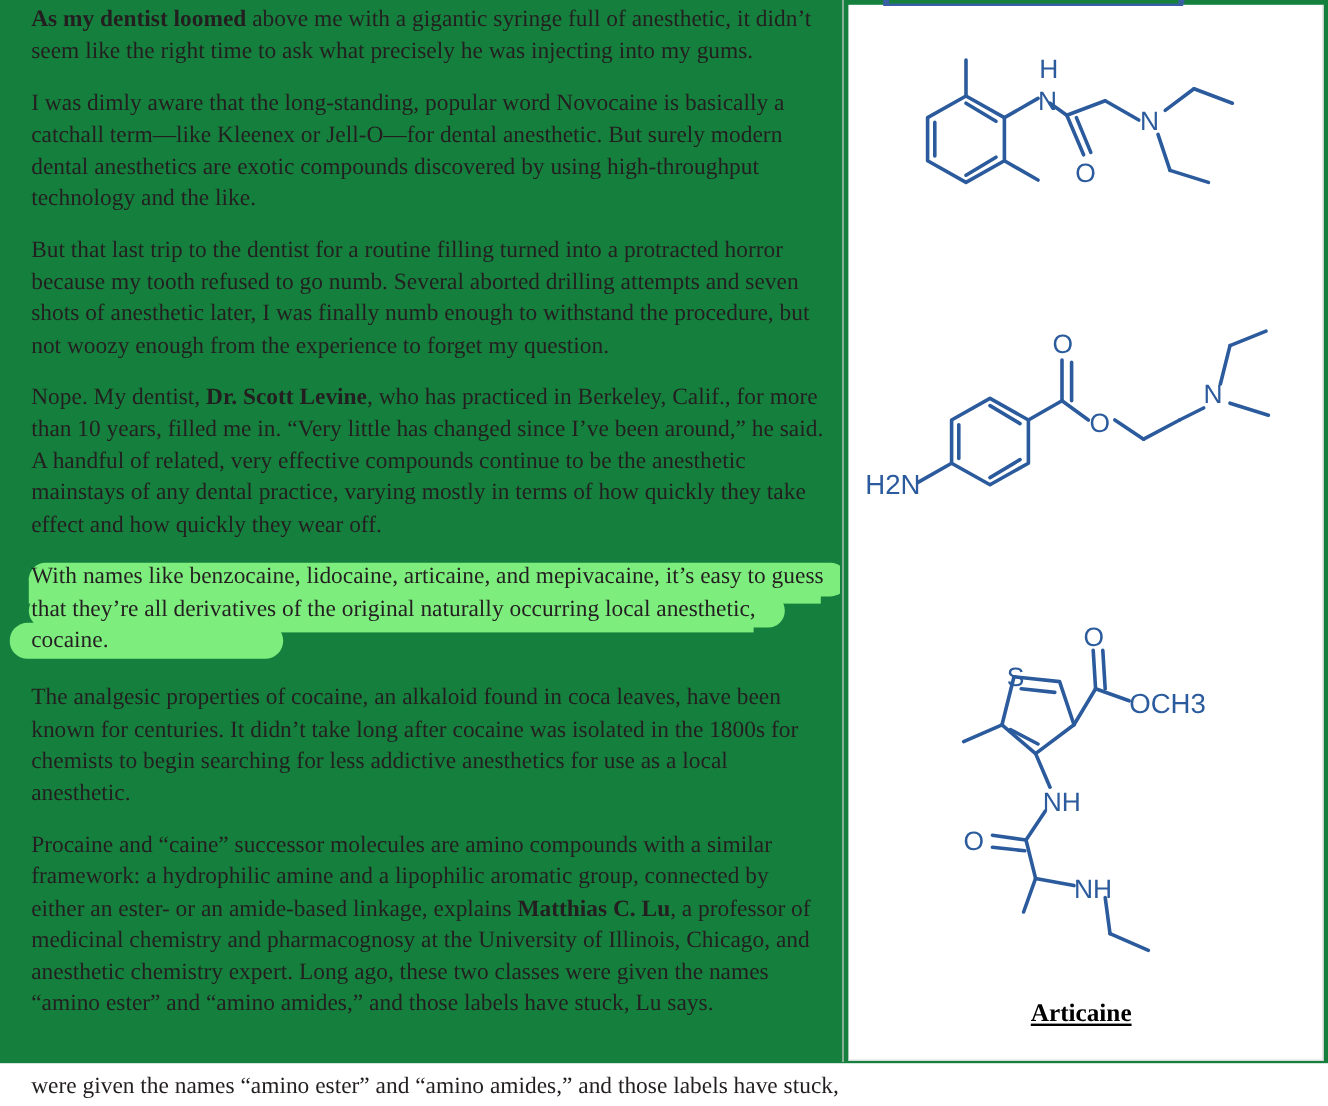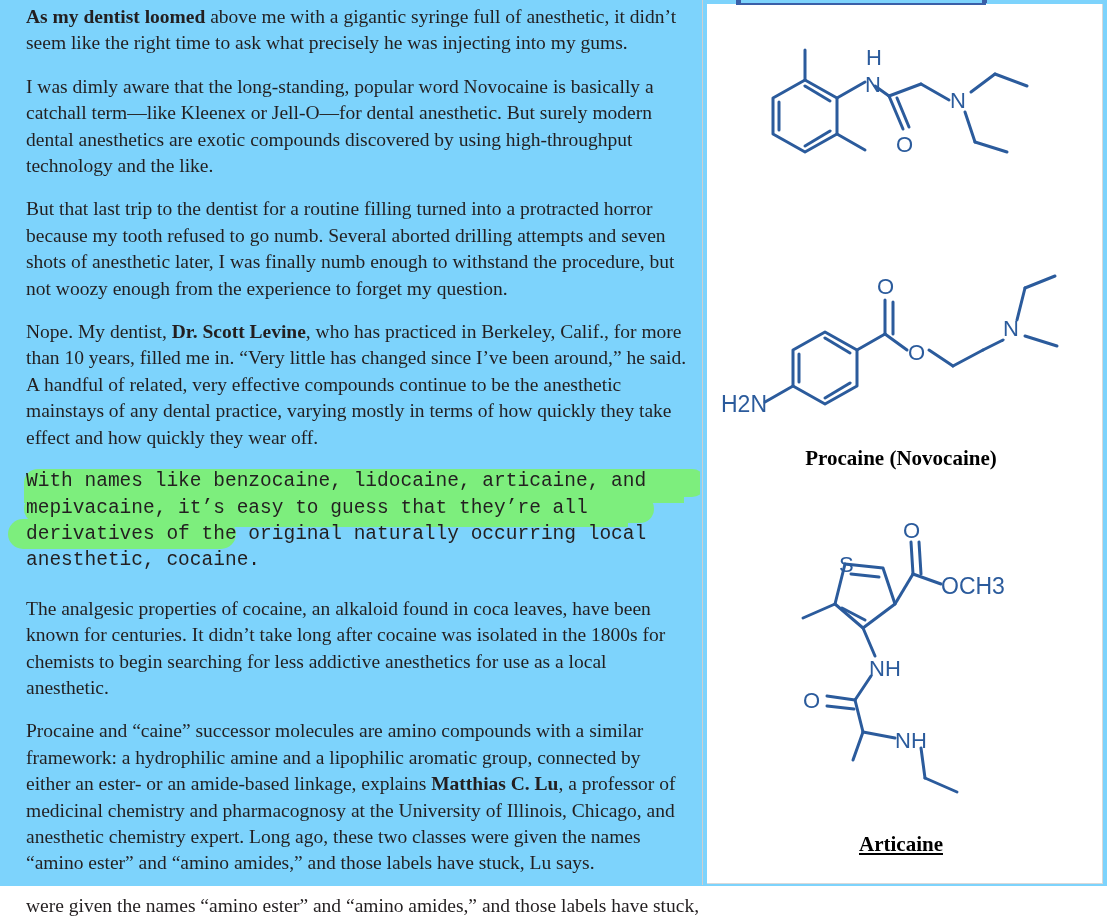--- a/index.html
+++ b/index.html
@@ -4,21 +4,21 @@
 <style>
   html, body {
     margin: 0;
     padding: 0;
     background: #ffffff;
   }
   #page {
     position: relative;
     width: 1107px;
     height: 922px;
-    background: #7dd3fc;
+    background: #15803d;
     overflow: hidden;
     font-family: "Liberation Serif", serif;
   }
   
   #article {
     position: absolute;
     left: 0;
     top: 0;
     width: 700px;
     height: 922px;
@@ -56,21 +56,20 @@
     left: -18px;
     top: -3px;
     width: 700px;
     height: 90px;
     pointer-events: none;
   }
   .para.highlighted {
     position: relative;
     z-index: 2;
     margin: 0;
-    font-family: Liberation Mono, monospace;
   }
   
   #divider {
     position: absolute;
     left: 702px;
     top: 0;
     width: 1px;
     height: 885px;
     background: #cfcfcf;
   }
@@ -241,21 +240,20 @@
         <line x1="322" y1="26" x2="352" y2="14"></line>
         <line x1="322" y1="74" x2="354" y2="84"></line>
       </g>
       <g font-family="Liberation Sans, sans-serif" fill="#2b5b9c" font-size="22">
         <text x="174" y="32">O</text>
         <text x="205" y="98">O</text>
         <text x="300" y="74">N</text>
         <text x="18" y="150" font-size="23">H2N</text>
       </g>
     </svg>
-    <div class="struct-caption" style="top:446px;">Procaine (Novocaine)</div>
 
     <svg class="struct" style="top:520px;height:300px;" viewBox="0 0 396 300">
       <g fill="none" stroke="#2b5b9c" stroke-width="3" stroke-linecap="round" stroke-linejoin="round">
 
         <polyline points="142,44 180,48 192,84 160,108 132,84"></polyline>
         <line x1="142" y1="44" x2="132" y2="84"></line>
         <line x1="148" y1="54" x2="176" y2="57"></line>
         <line x1="139" y1="88" x2="162" y2="100"></line>
 
         <line x1="132" y1="84" x2="100" y2="98"></line>

